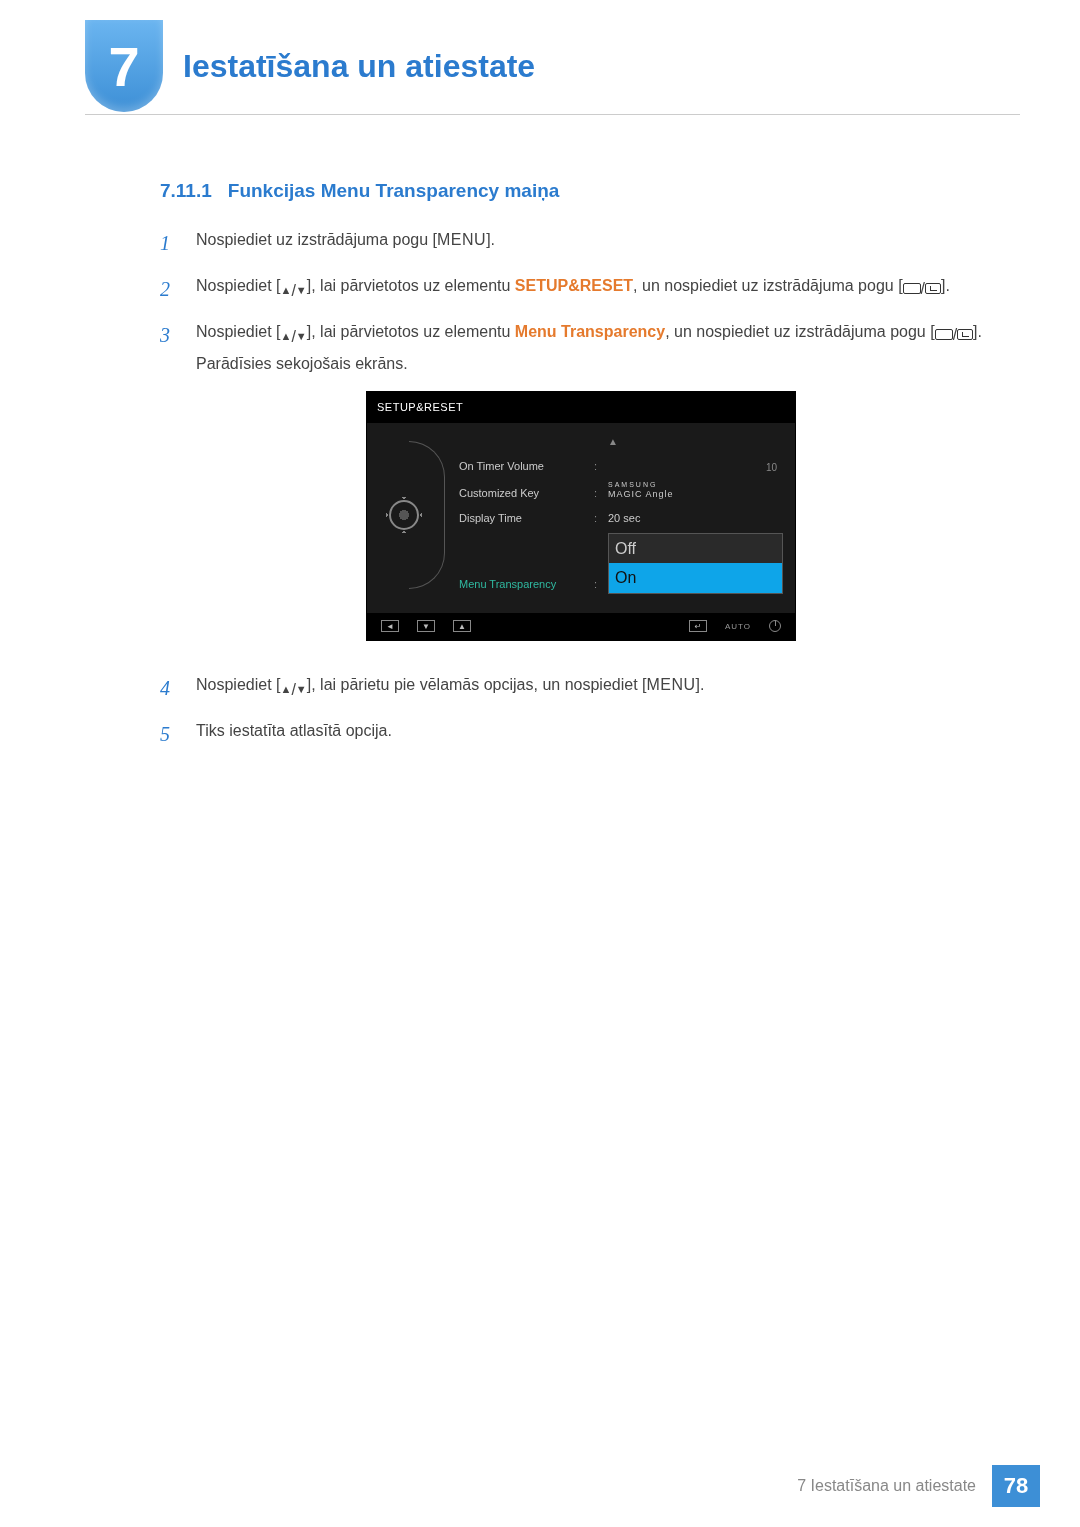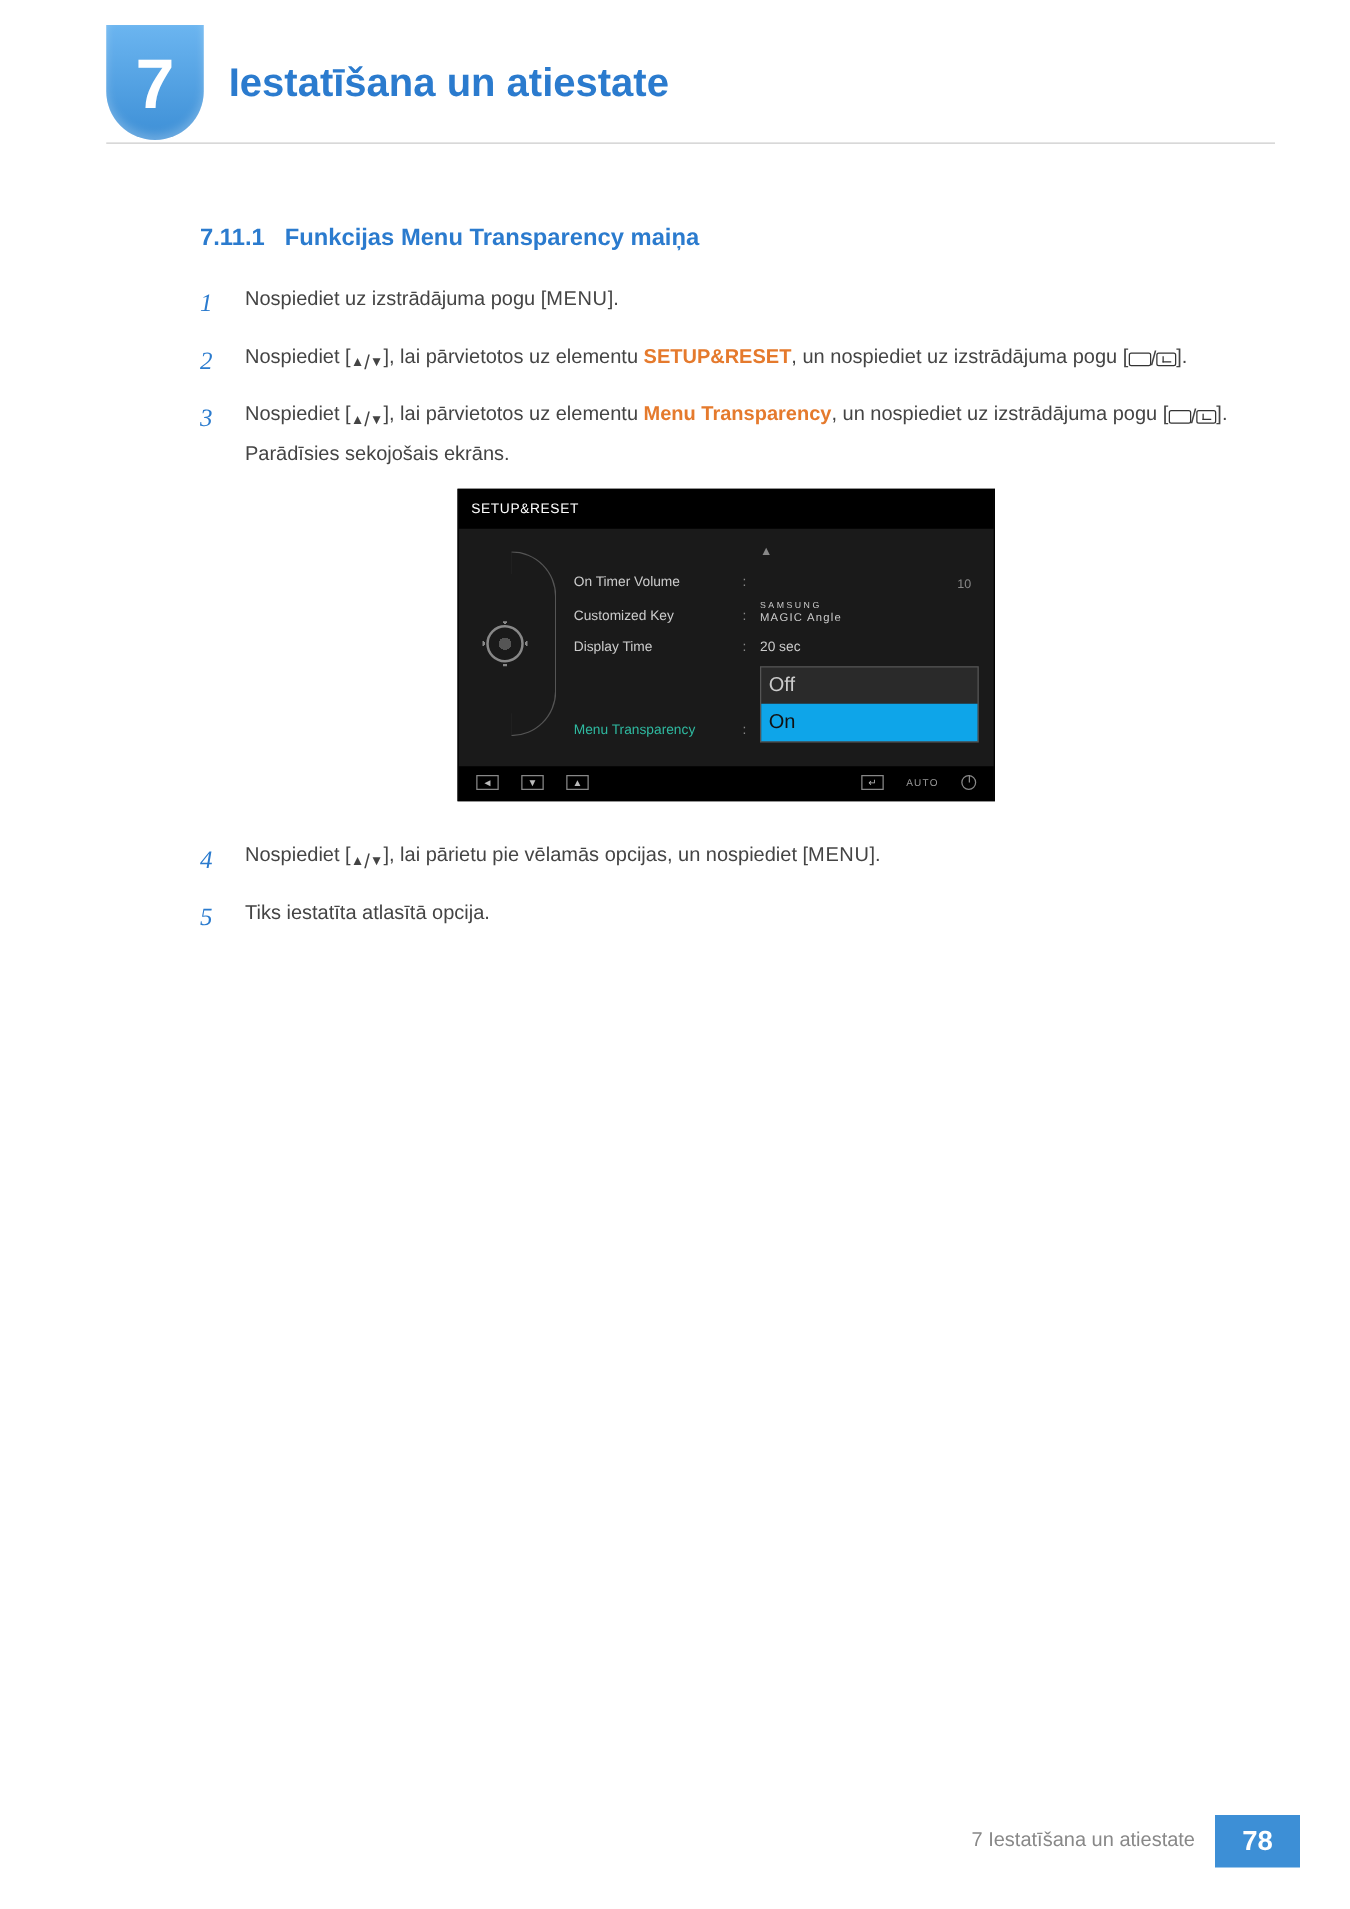--- a/index.html
+++ b/index.html
@@ -209,36 +209,36 @@
     position: relative;
   }
   .osd-footer .power::after {
     content: ""; position: absolute;
     left: 50%; top: -1px; width: 1px; height: 6px;
     background: #888;
   }
   
   .page-footer {
     position: absolute;
-    bottom: 33px;
+    bottom: 20px;
     right: 40px;
     display: flex;
     align-items: stretch;
     font-size: 16px;
   }
   .footer-text {
     color: #888;
     padding: 12px 16px;
   }
   .footer-pagenum {
     background: #3d8fd6;
     color: #fff;
     font-weight: bold;
     font-size: 22px;
-    width: 68px;
+    width: 48px;
     display: flex;
     align-items: center;
     justify-content: center;
   }
 </style>
 </head>
 <body>
 
 <div class="page-header">
   <div class="chapter-badge">7</div>

